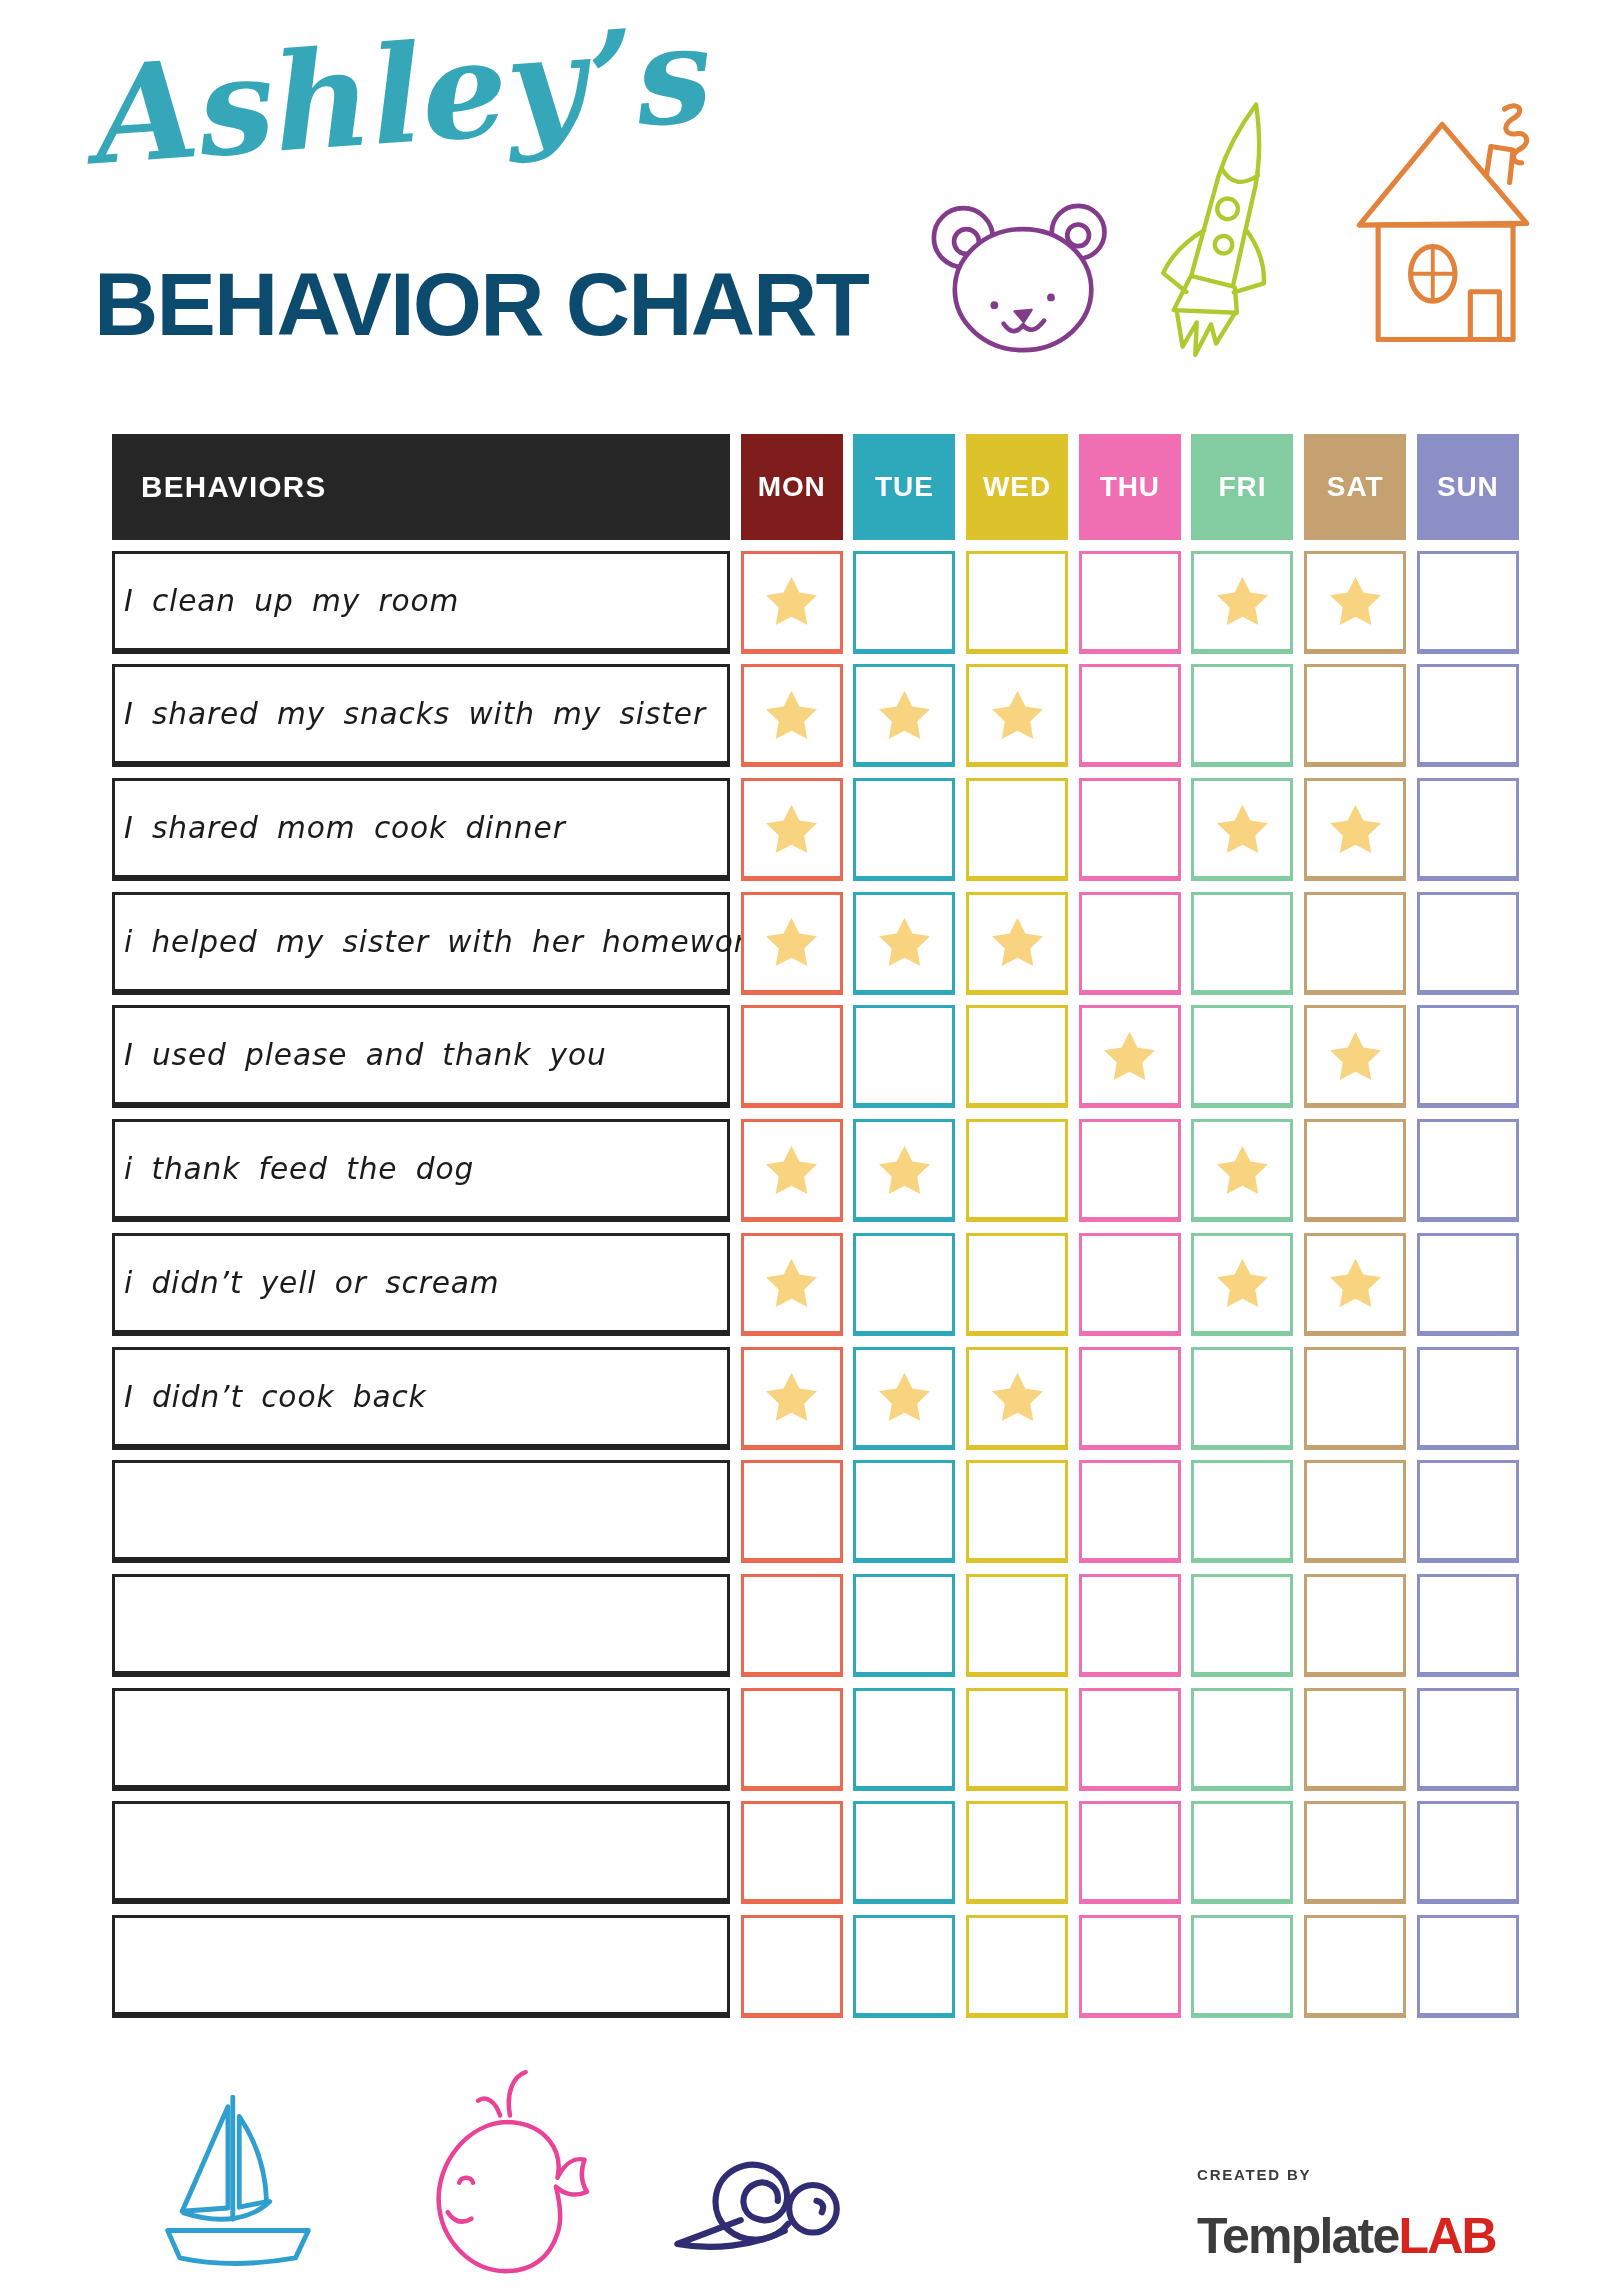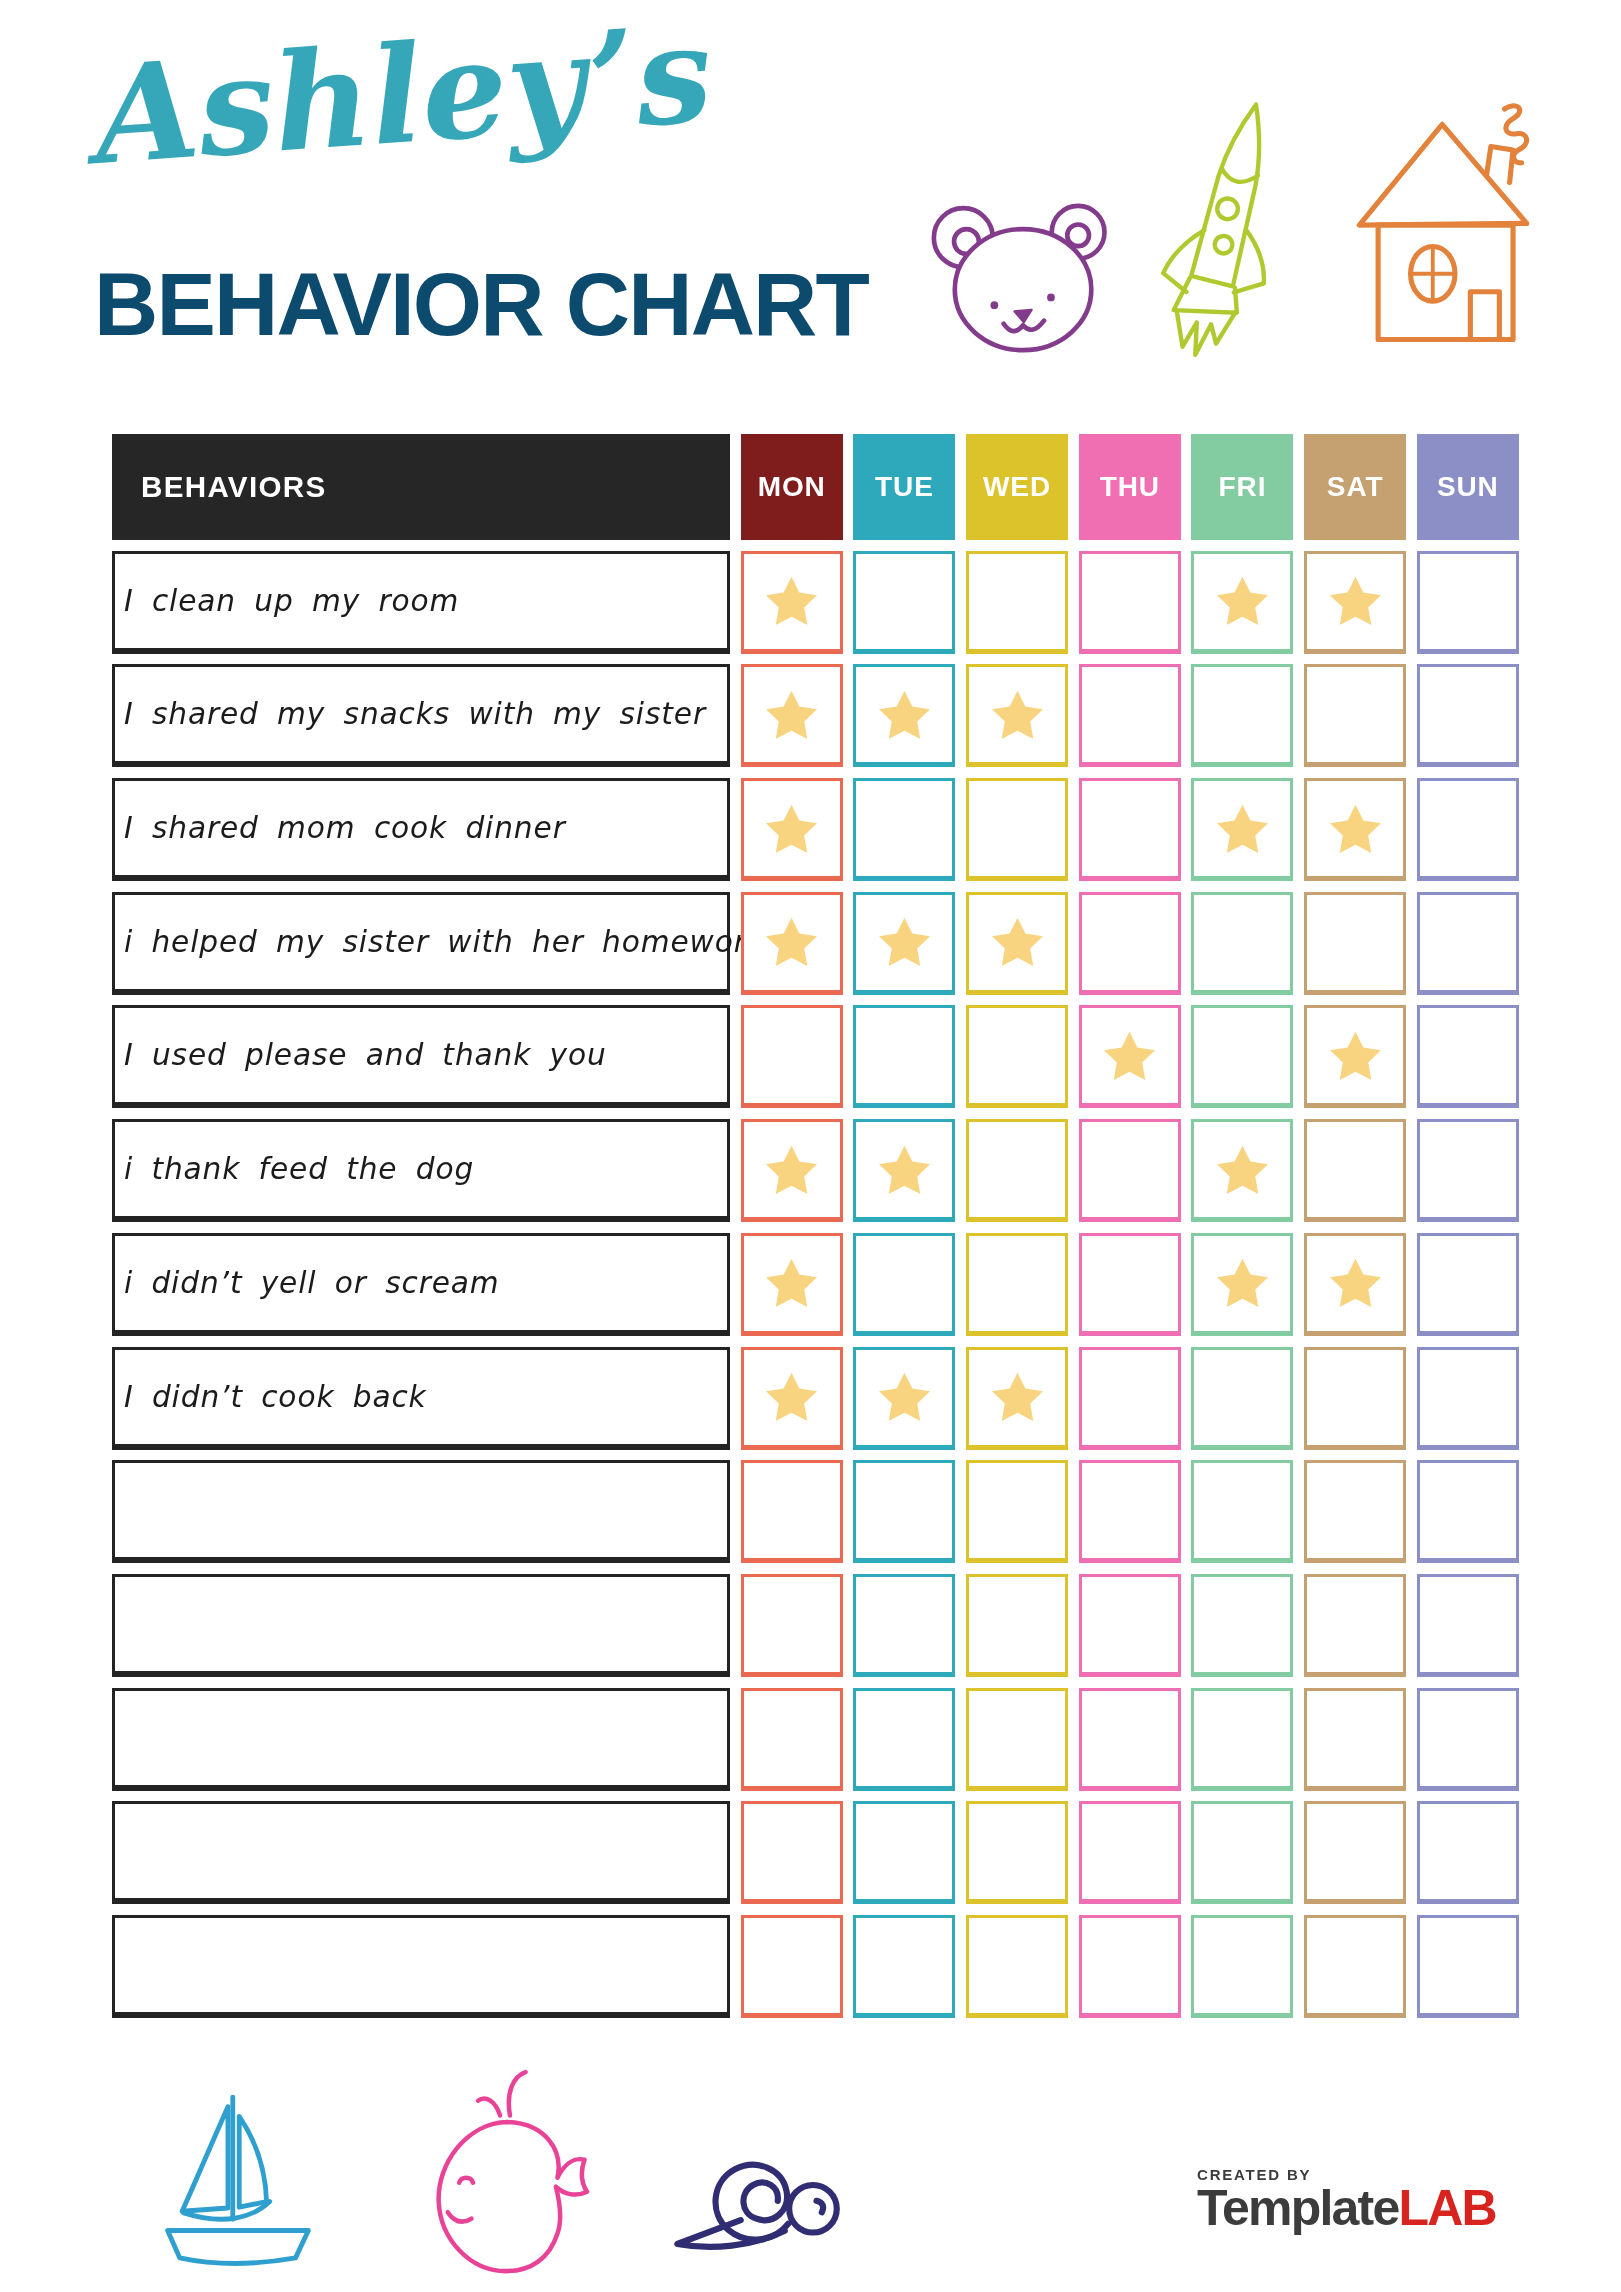--- a/index.html
+++ b/index.html
@@ -33,21 +33,21 @@
   .beh{font-family:"DejaVu Sans",sans-serif;font-style:italic;font-size:29.6px;
     color:#1b1b1b;letter-spacing:0.9px;word-spacing:8px;white-space:nowrap;}
   .dcell{border:3.6px solid #999999;border-bottom-width:5.4px;background:#ffffff;
     display:flex;align-items:center;justify-content:center;box-sizing:border-box;}
 
   
   .logo{position:absolute;left:1197px;top:2166px;}
   .logo .created{font-size:15px;font-weight:bold;letter-spacing:1.8px;
     color:#3C3C3C;margin-bottom:0px;}
   .logo .brand{font-size:50px;font-weight:bold;letter-spacing:-1.8px;line-height:1.0;
-    white-space:nowrap;}
+    white-space:nowrap;margin-top:28px;}
   .logo .brand .dark{color:#3C3C3C;}
   .logo .brand .red{color:#D7241F;}
 </style>
 </head>
 <body>
 
 <div class="title-script">Ashley’s</div>
 <div class="title-main">BEHAVIOR CHART</div>
 
 <div class="doodle" style="left: 924px; top: 195px; color: rgb(131, 59, 140);">

